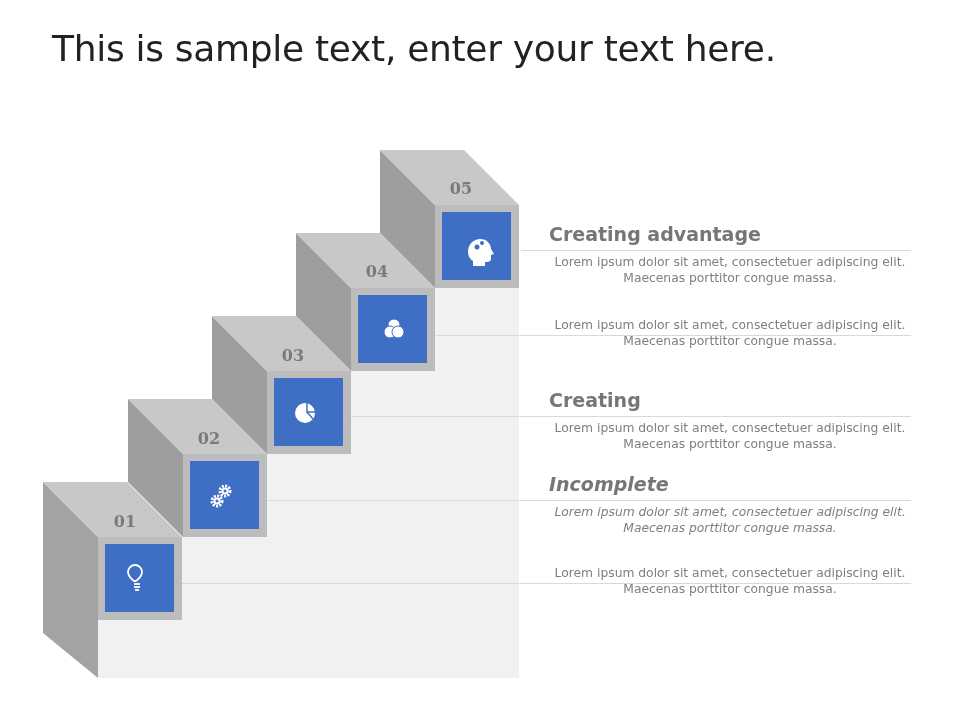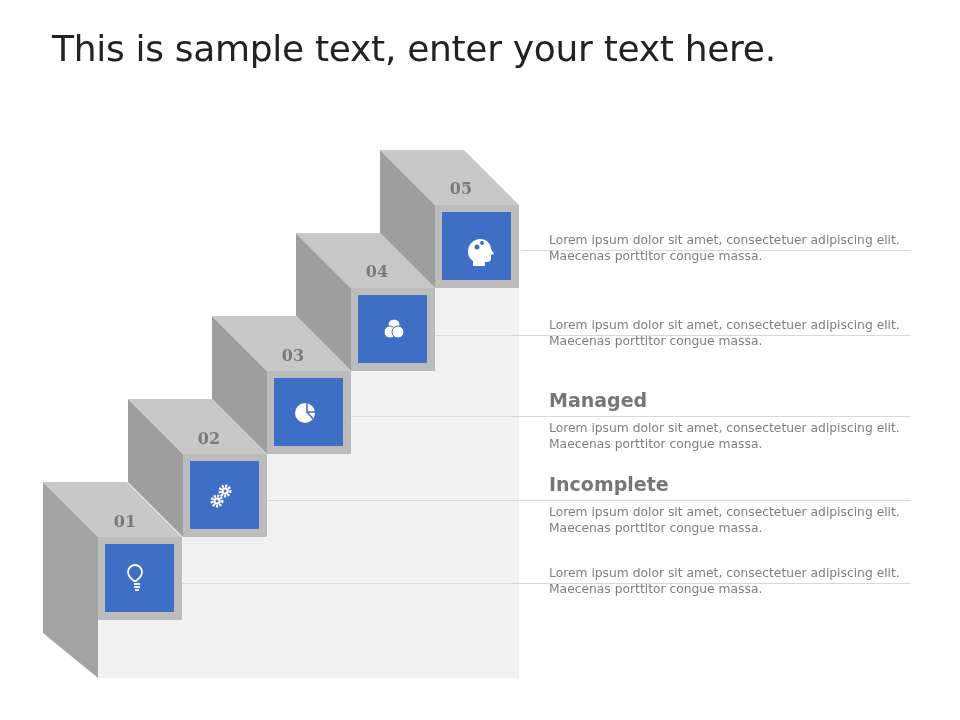--- a/index.html
+++ b/index.html
@@ -3,21 +3,21 @@
 <meta charset="utf-8">
 <style>
   html, body { margin: 0; padding: 0; }
   body { width: 960px; height: 720px; background: #ffffff; position: relative; overflow: hidden; font-family: "DejaVu Sans", sans-serif; }
   .title { position: absolute; left: 52px; top: 28px; font-size: 36px; color: #222222; font-family: "DejaVu Sans", sans-serif; letter-spacing: -0.3px; white-space: nowrap; }
   svg.stairs { position: absolute; left: 0; top: 0; }
   .num { font-family: "DejaVu Serif", serif; font-weight: bold; font-size: 16px; fill: #7a7a7a; }
   .item { position: absolute; left: 549px; width: 362px; }
   .item .heading { font-size: 19px; font-weight: bold; color: #767676; line-height: 22px; white-space: nowrap; }
   .item .rule { position: absolute; top: 27px; left: -120px; width: 482px; height: 1px; background: #d9d9d9; }
-  .item .desc { margin-top: 9px; font-size: 12.3px; color: #7f7f7f; line-height: 16px; }
+  .item .desc { margin-top: 9px; font-size: 12.3px; color: #7f7f7f; line-height: 16px; text-align: center; }
 </style>
 </head>
 <body>
 
 <div class="title">This is sample text, enter your text here.</div>
 
 <svg class="stairs" width="960" height="720" viewBox="0 0 960 720">
 
   <rect x="98" y="537" width="421" height="141" fill="#f1f1f1"></rect>
   <rect x="182" y="454" width="337" height="84" fill="#f1f1f1"></rect>
@@ -89,36 +89,37 @@
     <g fill="none" stroke="#ffffff" stroke-width="1.8">
       <path d="M134 581 c-4-3-6-6-6-9 a7 7 0 0 1 14 0 c0 3-2 6-6 9 z"></path>
       <line x1="134" y1="584" x2="140" y2="584"></line>
       <line x1="134" y1="587" x2="140" y2="587"></line>
       <line x1="135" y1="590" x2="139" y2="590"></line>
     </g>
   </g>
 </svg>
 
 <div class="item" style="top:223px;">
+  <div class="heading">Creating advantage</div>
   <div class="rule" style="left:-28px;width:390px;"></div>
   <div class="desc">Lorem ipsum dolor sit amet, consectetuer adipiscing elit. Maecenas porttitor congue massa.</div>
 </div>
 
 <div class="item" style="top:308px;">
   <div class="rule" style="left:-114px;width:476px;"></div>
   <div class="desc">Lorem ipsum dolor sit amet, consectetuer adipiscing elit. Maecenas porttitor congue massa.</div>
 </div>
 
 <div class="item" style="top:389px;">
-  <div class="heading">Managed</div>
+  <div class="heading">Creating</div>
   <div class="rule" style="left:-198px;width:560px;"></div>
   <div class="desc">Lorem ipsum dolor sit amet, consectetuer adipiscing elit. Maecenas porttitor congue massa.</div>
 </div>
 
-<div class="item" style="top:473px;">
+<div class="item" style="top:473px;font-style:italic;">
   <div class="heading">Incomplete</div>
   <div class="rule" style="left:-282px;width:644px;"></div>
   <div class="desc">Lorem ipsum dolor sit amet, consectetuer adipiscing elit. Maecenas porttitor congue massa.</div>
 </div>
 
 <div class="item" style="top:556px;">
   <div class="rule" style="left:-367px;width:729px;"></div>
   <div class="desc">Lorem ipsum dolor sit amet, consectetuer adipiscing elit. Maecenas porttitor congue massa.</div>
 </div>
 

